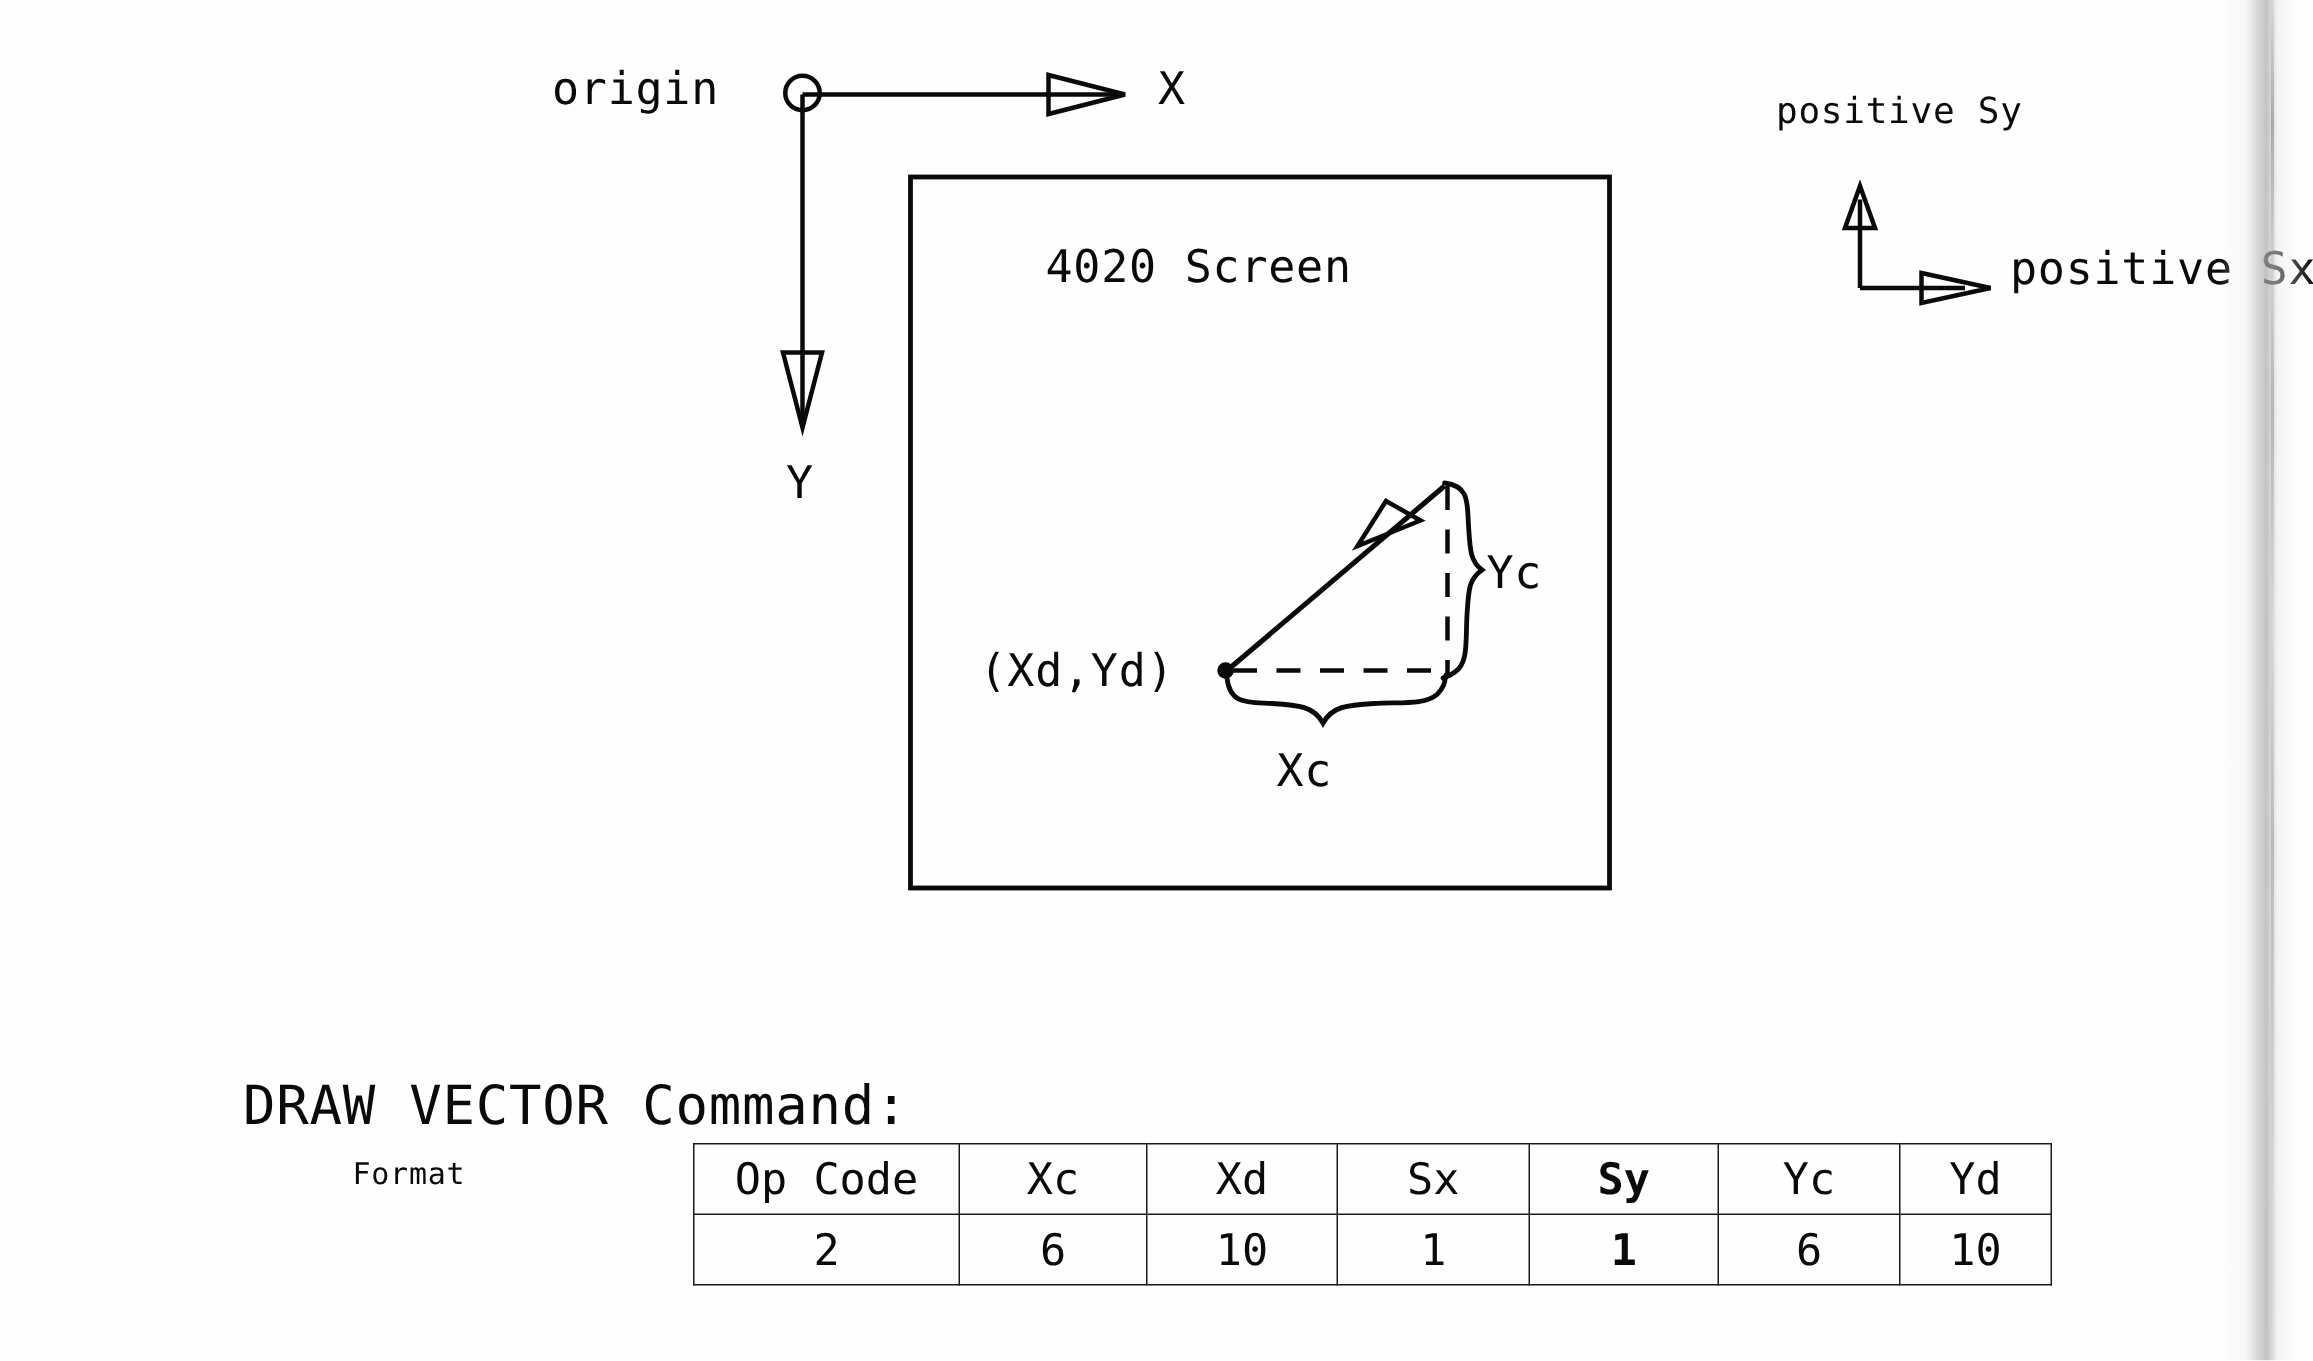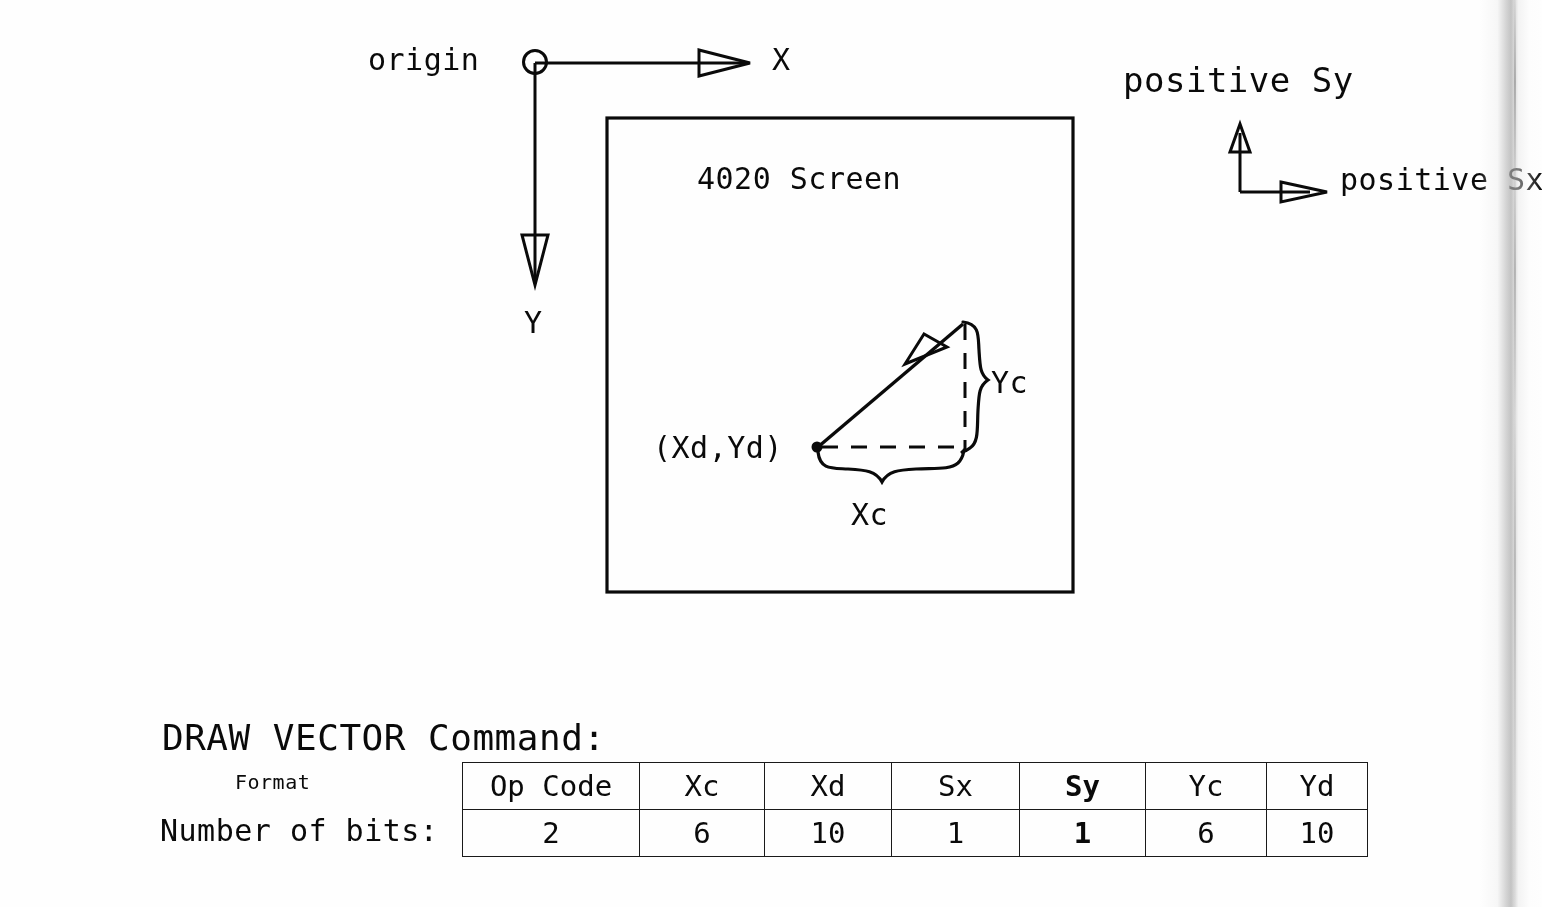--- a/index.html
+++ b/index.html
@@ -65,21 +65,21 @@
     color: #0a0a0a;
     letter-spacing: 0.5px;
   }
   .lbl-origin   { left: 368px;  top: 42px;  font-size: 30px; }
   .lbl-x        { left: 772px;  top: 42px;  font-size: 30px; }
   .lbl-y        { left: 524px;  top: 305px; font-size: 30px; }
   .lbl-screen   { left: 697px;  top: 161px; font-size: 30px; }
   .lbl-xdyd     { left: 653px;  top: 430px; font-size: 30px; }
   .lbl-xc       { left: 851px;  top: 497px; font-size: 30px; }
   .lbl-yc       { left: 991px;  top: 365px; font-size: 30px; }
-  .lbl-possy    { left: 1123px; top: 60px;  font-size: 34px; }
+  .lbl-possy    { left: 1184px; top: 60px;  font-size: 24px; }
   .lbl-possx    { left: 1340px; top: 162px; font-size: 30px; }
   .lbl-cmd      { left: 162px;  top: 717px; font-size: 36px; }
   .lbl-format   { left: 235px;  top: 770px; font-size: 20px; }
   .lbl-bits     { left: 160px;  top: 813px; font-size: 30px; }
 
   
   #art {
     position: absolute;
     left: 0; top: 0;
     width: 1542px;
@@ -180,21 +180,20 @@
   <div class="lbl lbl-yc">Yc</div>
 
   <div class="lbl lbl-possy">positive Sy</div>
 
   <div class="lbl lbl-possx">positive Sx</div>
 
   <div class="lbl lbl-cmd">DRAW VECTOR Command:</div>
 
   <div class="lbl lbl-format">Format</div>
 
-  <div class="lbl lbl-bits">Number of bits:</div>
 
   <table id="bit-table">
     <tbody>
       <tr>
         <td class="c0">Op Code</td>
         <td class="c1">Xc</td>
         <td class="c2">Xd</td>
         <td class="c3">Sx</td>
         <td class="c4">Sy</td>
         <td class="c5">Yc</td>

